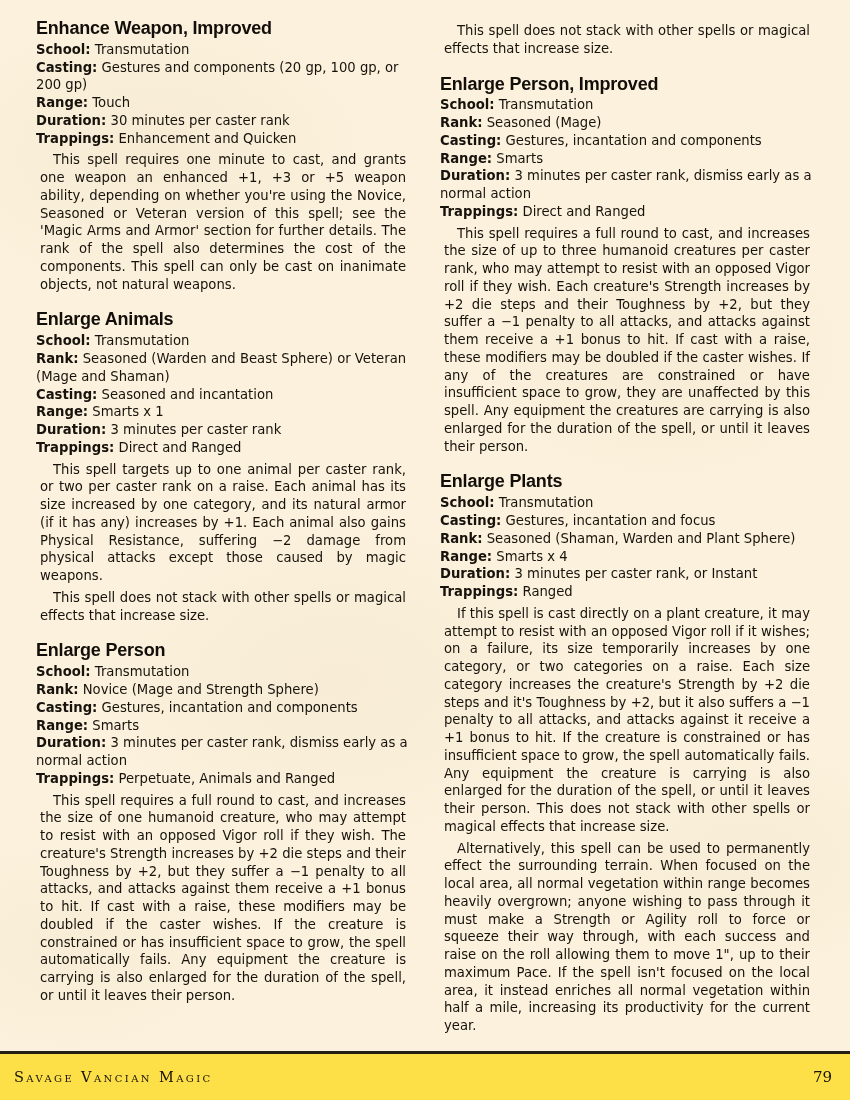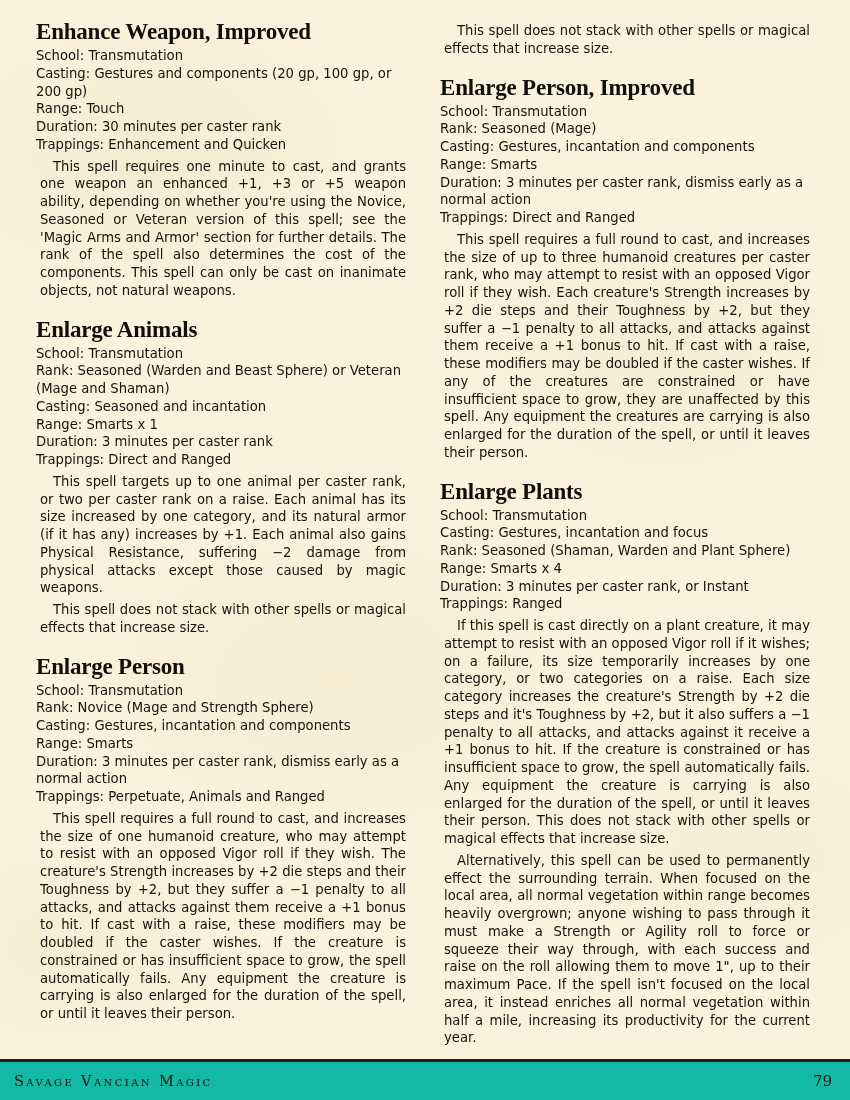--- a/index.html
+++ b/index.html
@@ -41,41 +41,41 @@
     height: 1015px;
     display: flex;
     gap: 30px;
   }
   .col {
     width: 374px;
     flex: 0 0 374px;
   }
 
   h2.spell-title {
-    font-family: Liberation Serif, serif;
-    font-size: 23px;
+    font-family: Liberation Sans, sans-serif;
+    font-size: 18px;
     font-weight: bold;
     letter-spacing: -0.2px;
     margin: 0 0 1px 0;
     line-height: 1.22;
     color: #120f0a;
   }
   .spell-block {
     margin-bottom: 16px;
   }
   .spell-block:last-child { margin-bottom: 0; }
 
   .stat {
     font-size: 13.2px;
     line-height: 1.345;
     margin: 0;
     color: #17120c;
   }
   .stat b {
-    font-weight: normal;
+    font-weight: bold;
   }
   p.body {
     font-size: 13.2px;
     line-height: 1.345;
     margin: 4px;
     text-align: justify;
     text-indent: 13px;
     color: #17120c;
     hyphens: none;
   }
@@ -88,22 +88,22 @@
   .gap-before-title {
     margin-top: 16px;
   }
 
   
   .footer {
     position: absolute;
     left: 0;
     right: 0;
     bottom: 0;
-    height: 41px;
-    background: #14b8a6;
+    height: 49px;
+    background: #fde047;
     border-top: 3px solid #241f14;
     box-sizing: border-box;
     z-index: 2;
   }
   .footer-title {
     position: absolute;
     left: 14px;
     top: 50%;
     transform: translateY(-50%);
     font-family: "DejaVu Serif", serif;

